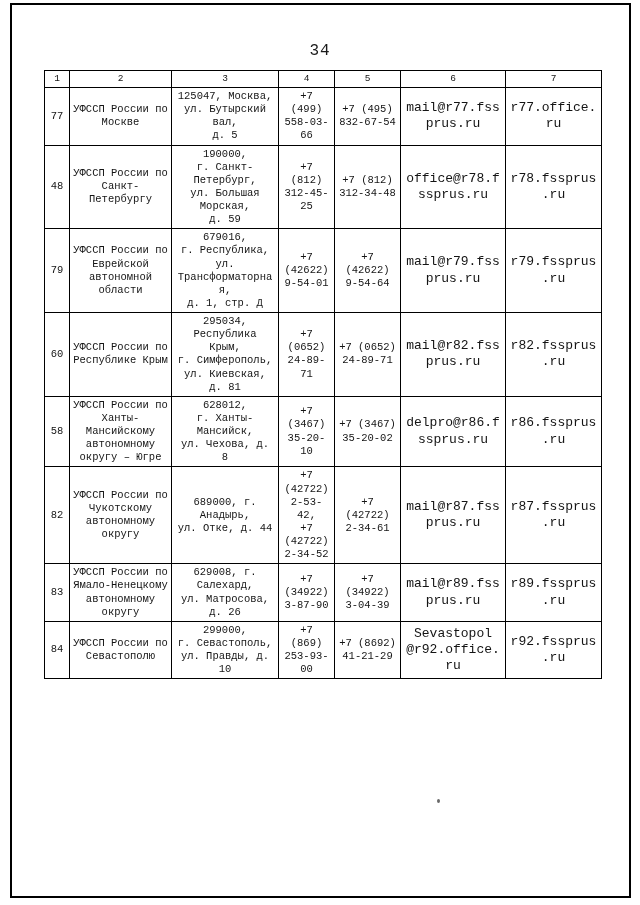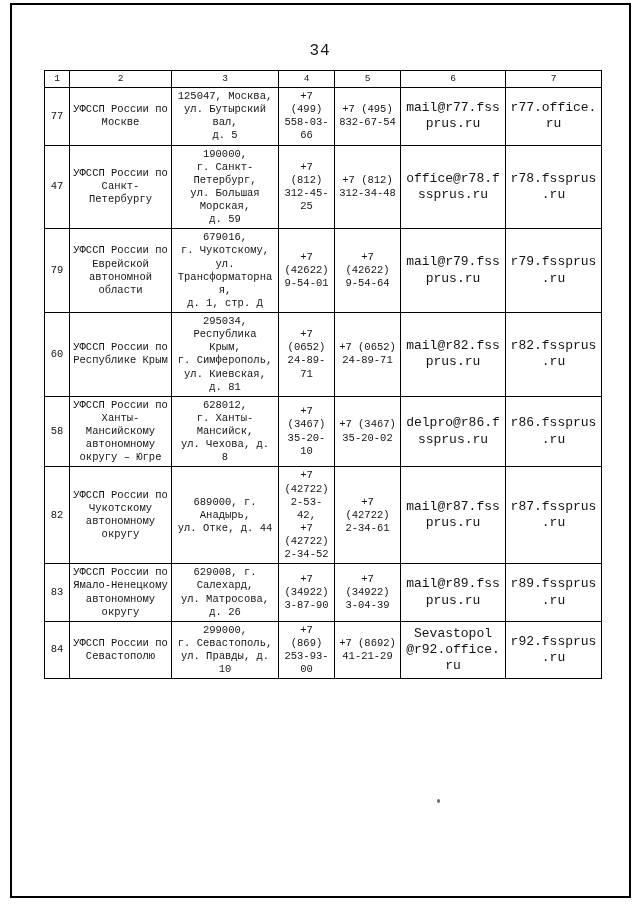--- a/index.html
+++ b/index.html
@@ -115,42 +115,42 @@
 ул. Бутырский вал,
 д. 5</td>
           <td class="cell cell-phone">+7 (499)
 558-03-66</td>
           <td class="cell cell-fax">+7 (495)
 832-67-54</td>
           <td class="cell cell-email">mail@r77.fssprus.ru</td>
           <td class="cell cell-site">r77.office.ru</td>
         </tr>
         <tr>
-          <td class="cell cell-num">47</td>
+          <td class="cell cell-num">48</td>
           <td class="cell cell-name">УФССП России по
 Санкт-Петербургу</td>
           <td class="cell cell-address">190000,
 г. Санкт-Петербург,
 ул. Большая
 Морская,
 д. 59</td>
           <td class="cell cell-phone">+7 (812)
 312-45-25</td>
           <td class="cell cell-fax">+7 (812)
 312-34-48</td>
           <td class="cell cell-email">office@r78.fssprus.ru</td>
           <td class="cell cell-site">r78.fssprus.ru</td>
         </tr>
         <tr>
           <td class="cell cell-num">79</td>
           <td class="cell cell-name">УФССП России по
 Еврейской
 автономной области</td>
           <td class="cell cell-address">679016,
-г. Чукотскому,
+г. Республика,
 ул. Трансформаторная,
 д. 1, стр. Д</td>
           <td class="cell cell-phone">+7 (42622)
 9-54-01</td>
           <td class="cell cell-fax">+7 (42622)
 9-54-64</td>
           <td class="cell cell-email">mail@r79.fssprus.ru</td>
           <td class="cell cell-site">r79.fssprus.ru</td>
         </tr>
         <tr>

